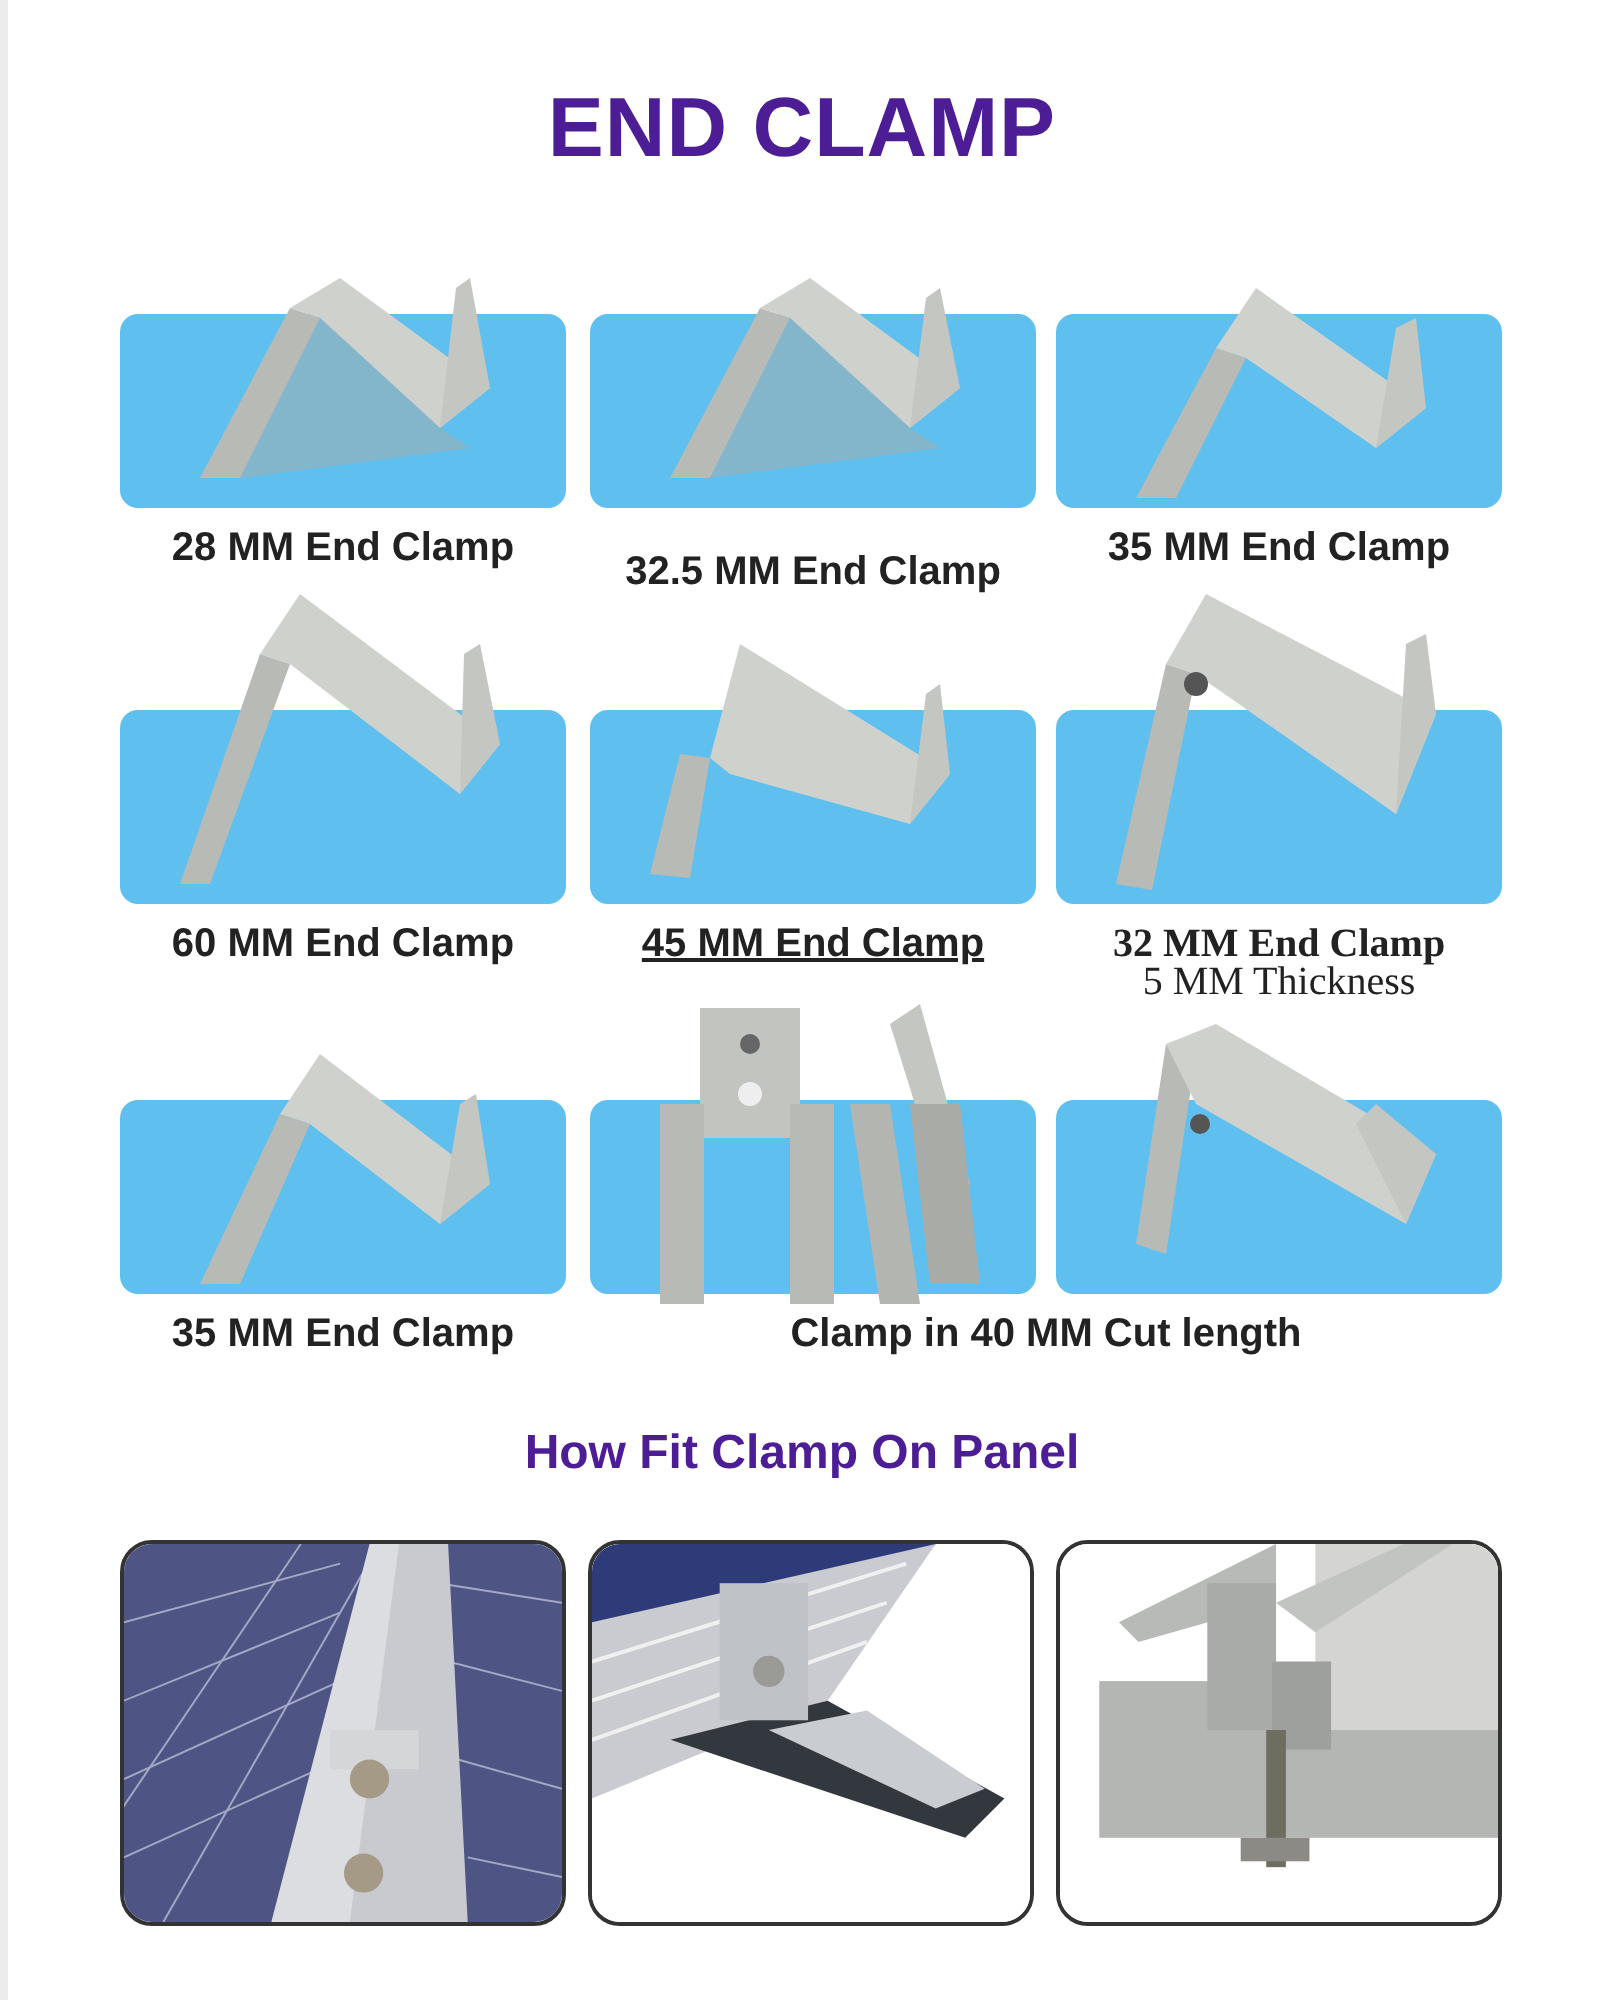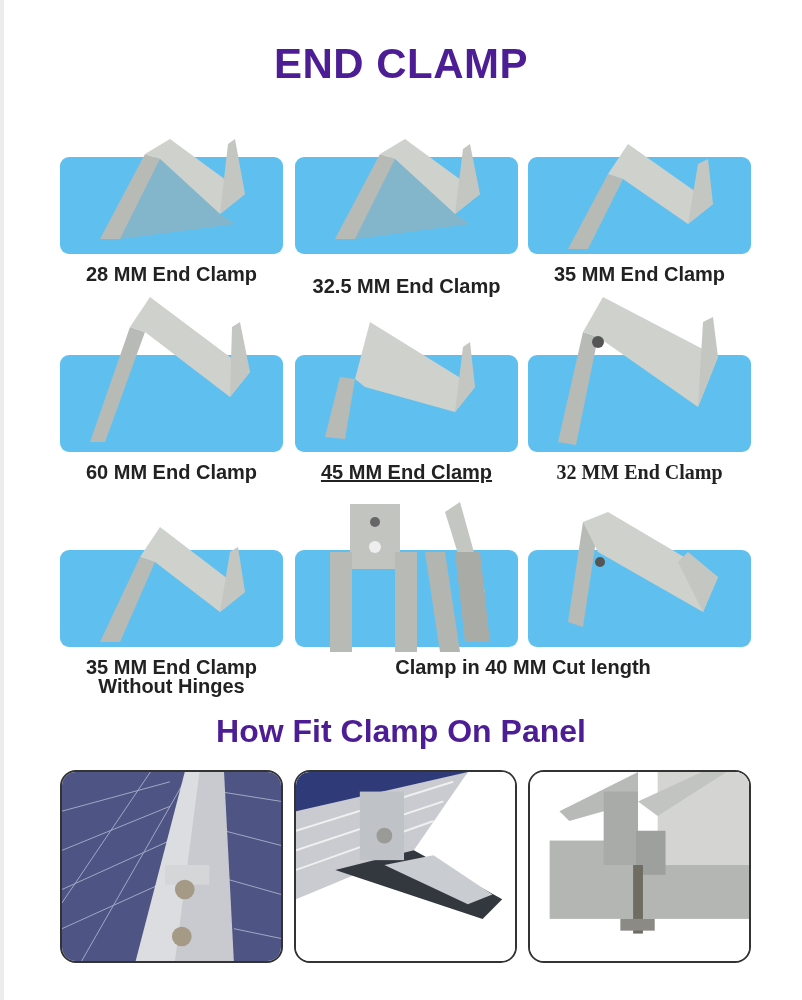--- a/index.html
+++ b/index.html
@@ -1,21 +1,21 @@
 <!DOCTYPE html>
 <html><head>
 <meta charset="utf-8">
 <style>
   *{box-sizing:border-box;margin:0;padding:0;}
   html,body{width:802px;height:1000px;background:#ffffff;overflow:hidden;}
   body{position:relative;font-family:"Liberation Sans","DejaVu Sans",sans-serif;color:#222;}
   .edge{position:absolute;left:0;top:0;width:4px;height:1000px;background:#ececec;}
   .title{position:absolute;left:0;width:802px;text-align:center;color:#4c1d95;font-weight:bold;}
   .main-title{top:40px;font-size:42px;letter-spacing:0.5px;}
-  .sub-title{top:713px;font-size:32px;}
+  .sub-title{top:713px;font-size:24px;}
   .card{position:absolute;width:223px;height:97px;}
   .card .bg{position:absolute;left:0;top:0;width:100%;height:100%;background:#5fc0ef;border-radius:9px;}
   .card svg{position:absolute;left:0;top:-58px;width:223px;height:160px;overflow:visible;}
   .label{position:absolute;width:223px;text-align:center;font-size:20px;font-weight:bold;color:#222;line-height:19px;}
   .label .sub{display:block;font-weight:normal;}
   .photo{position:absolute;top:770px;width:223px;height:193px;border:2px solid #333;border-radius:16px;overflow:hidden;background:#fff;}
   .photo svg{width:100%;height:100%;display:block;}
 </style>
 </head>
 <body>
@@ -74,21 +74,21 @@
   <div class="bg"></div>
   <svg viewBox="0 0 223 160">
     <polygon points="30,145 55,35 70,40 48,148" fill="#b8bab6"></polygon>
     <polygon points="55,35 75,0 190,60 170,110 70,40" fill="#cfd1cc"></polygon>
     <circle cx="70" cy="45" r="6" fill="#555"></circle>
     <polygon points="170,110 190,60 185,20 175,25" fill="#c4c6c2"></polygon>
   </svg>
 </div>
 <div class="label" style="left:60px;top:463px;"><span>60 MM End Clamp</span></div>
 <div class="label" style="left:295px;top:463px;text-decoration:underline;"><span>45 MM End Clamp</span></div>
-<div class="label" style="left:528px;top:463px;font-family:Liberation Serif, serif;"><span>32 MM End Clamp</span></div>
+<div class="label" style="left:528px;top:463px;font-family:Liberation Serif, serif;"><span>32 MM End Clamp</span><span class="sub">5 MM Thickness</span></div>
 
 <div class="card" style="left:60px;top:550px;">
   <div class="bg"></div>
   <svg viewBox="0 0 223 160">
     <polygon points="40,150 80,65 95,70 60,150" fill="#b8bab6"></polygon>
     <polygon points="80,65 100,35 185,100 160,120 95,70" fill="#cfd1cc"></polygon>
     <polygon points="160,120 185,100 178,55 170,60" fill="#c4c6c2"></polygon>
   </svg>
 </div>
 <div class="card" style="left:295px;top:550px;">
@@ -106,21 +106,21 @@
 </div>
 <div class="card" style="left:528px;top:550px;">
   <div class="bg"></div>
   <svg viewBox="0 0 223 160">
     <polygon points="40,130 55,30 70,35 55,135" fill="#b8bab6"></polygon>
     <polygon points="55,30 80,20 190,85 175,120 70,60" fill="#cfd1cc"></polygon>
     <circle cx="72" cy="70" r="5" fill="#555"></circle>
     <polygon points="175,120 190,85 160,60 150,70" fill="#c4c6c2"></polygon>
   </svg>
 </div>
-<div class="label" style="left:60px;top:658px;"><span>35 MM End Clamp</span><span class="sub" style="font-weight:bold;">Without Hinges</span></div>
+<div class="label" style="left:60px;top:658px;"><span>35 MM End Clamp</span></div>
 <div class="label" style="left:295px;top:658px;width:456px;"><span>Clamp in 40 MM Cut length</span></div>
 
 <h2 class="title sub-title">How Fit Clamp On Panel</h2>
 
 <div class="photo" style="left:60px;">
   <svg viewBox="0 0 223 193" preserveAspectRatio="none">
     <rect width="223" height="193" fill="#4e5585"></rect>
     <g stroke="#c9cbe0" stroke-width="1" opacity="0.7">
       <line x1="0" y1="40" x2="110" y2="10"></line>
         <line x1="0" y1="80" x2="110" y2="35"></line>

